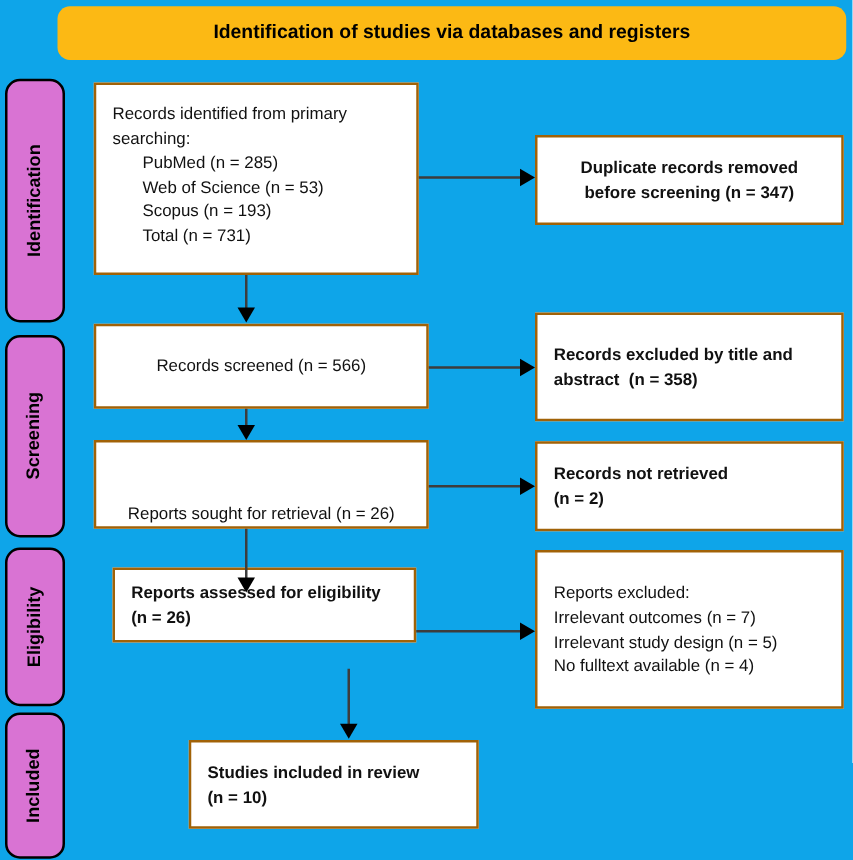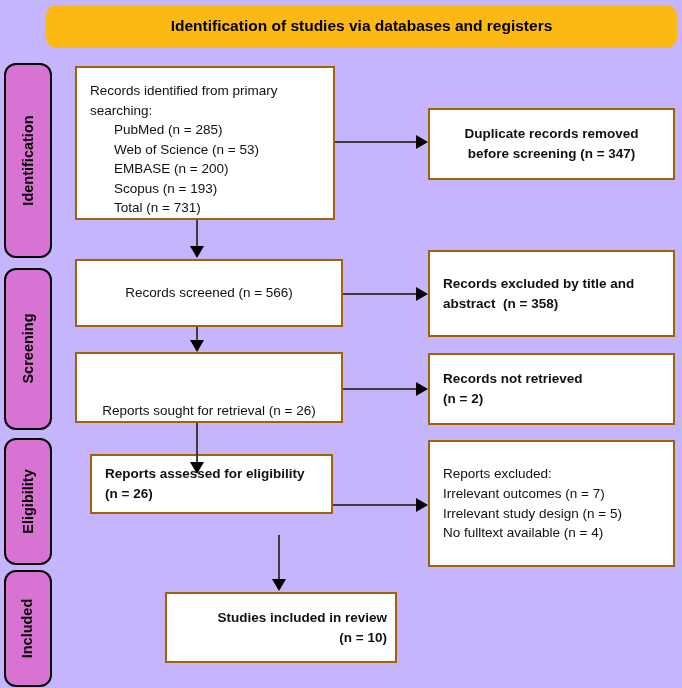--- a/index.html
+++ b/index.html
@@ -6,21 +6,21 @@
     --banner-bg: #FCB914;
     --stage-bg: #D973D3;
     --line-col: #3d3d3d;
     --ink: #111111;
   }
   html, body { margin: 0; padding: 0; background: #ffffff; }
   #canvas {
     position: relative;
     width: 682px;
     height: 688px;
-    background: #c4b5fd;
+    background: #0ea5e9;
     font-family: "Liberation Sans", "DejaVu Sans", sans-serif;
     color: var(--ink);
     font-size: 13.5px;
     line-height: 1.45;
     overflow: hidden;
   }
   .banner {
     position: absolute;
     left: 46px; top: 5px; width: 631px; height: 43px;
     background: var(--banner-bg);
@@ -91,21 +91,20 @@
     <span class="stage-label">Eligibility</span>
   </div>
   <div class="stage" style="top:570px;height:117px;">
     <span class="stage-label">Included</span>
   </div>
 
   <div class="flowbox left-text" style="left:75px;top:66px;width:260px;height:154px;justify-content:flex-start;padding-top:13px;">
     <div>Records identified from primary searching:</div>
     <div class="src-list">PubMed (n = 285)</div>
     <div class="src-list">Web of Science (n = 53)</div>
-    <div class="src-list">EMBASE (n = 200)</div>
     <div class="src-list">Scopus (n = 193)</div>
     <div class="src-list bold">Total (n = 731)</div>
   </div>
 
   <div class="flowbox center-text" style="left:428px;top:108px;width:247px;height:72px;">
     <div class="prewrap">Duplicate records removed
 before screening (n = 347)</div>
   </div>
 
   <div class="flowbox center-text" style="left:75px;top:259px;width:268px;height:68px;">
@@ -131,21 +130,21 @@
 (n = 26)</div>
   </div>
 
   <div class="flowbox left-text" style="left:428px;top:440px;width:247px;height:127px;">
     <div>Reports excluded:</div>
     <div>Irrelevant outcomes (n = 7)</div>
     <div>Irrelevant study design (n = 5)</div>
     <div>No fulltext available (n = 4)</div>
   </div>
 
-  <div class="flowbox left-text" style="left:165px;top:592px;width:232px;height:71px;text-align:right;">
+  <div class="flowbox left-text" style="left:151px;top:592px;width:232px;height:71px;">
     <div class="prewrap">Studies included in review
 (n = 10)</div>
   </div>
 
   <div class="hline" style="left:335px;top:141px;width:82px;"></div>
   <div class="arrow-right" style="left:416px;top:135px;"></div>
 
   <div class="vline" style="left:196px;top:220px;height:27px;"></div>
   <div class="arrow-down" style="left:190px;top:246px;"></div>
 

